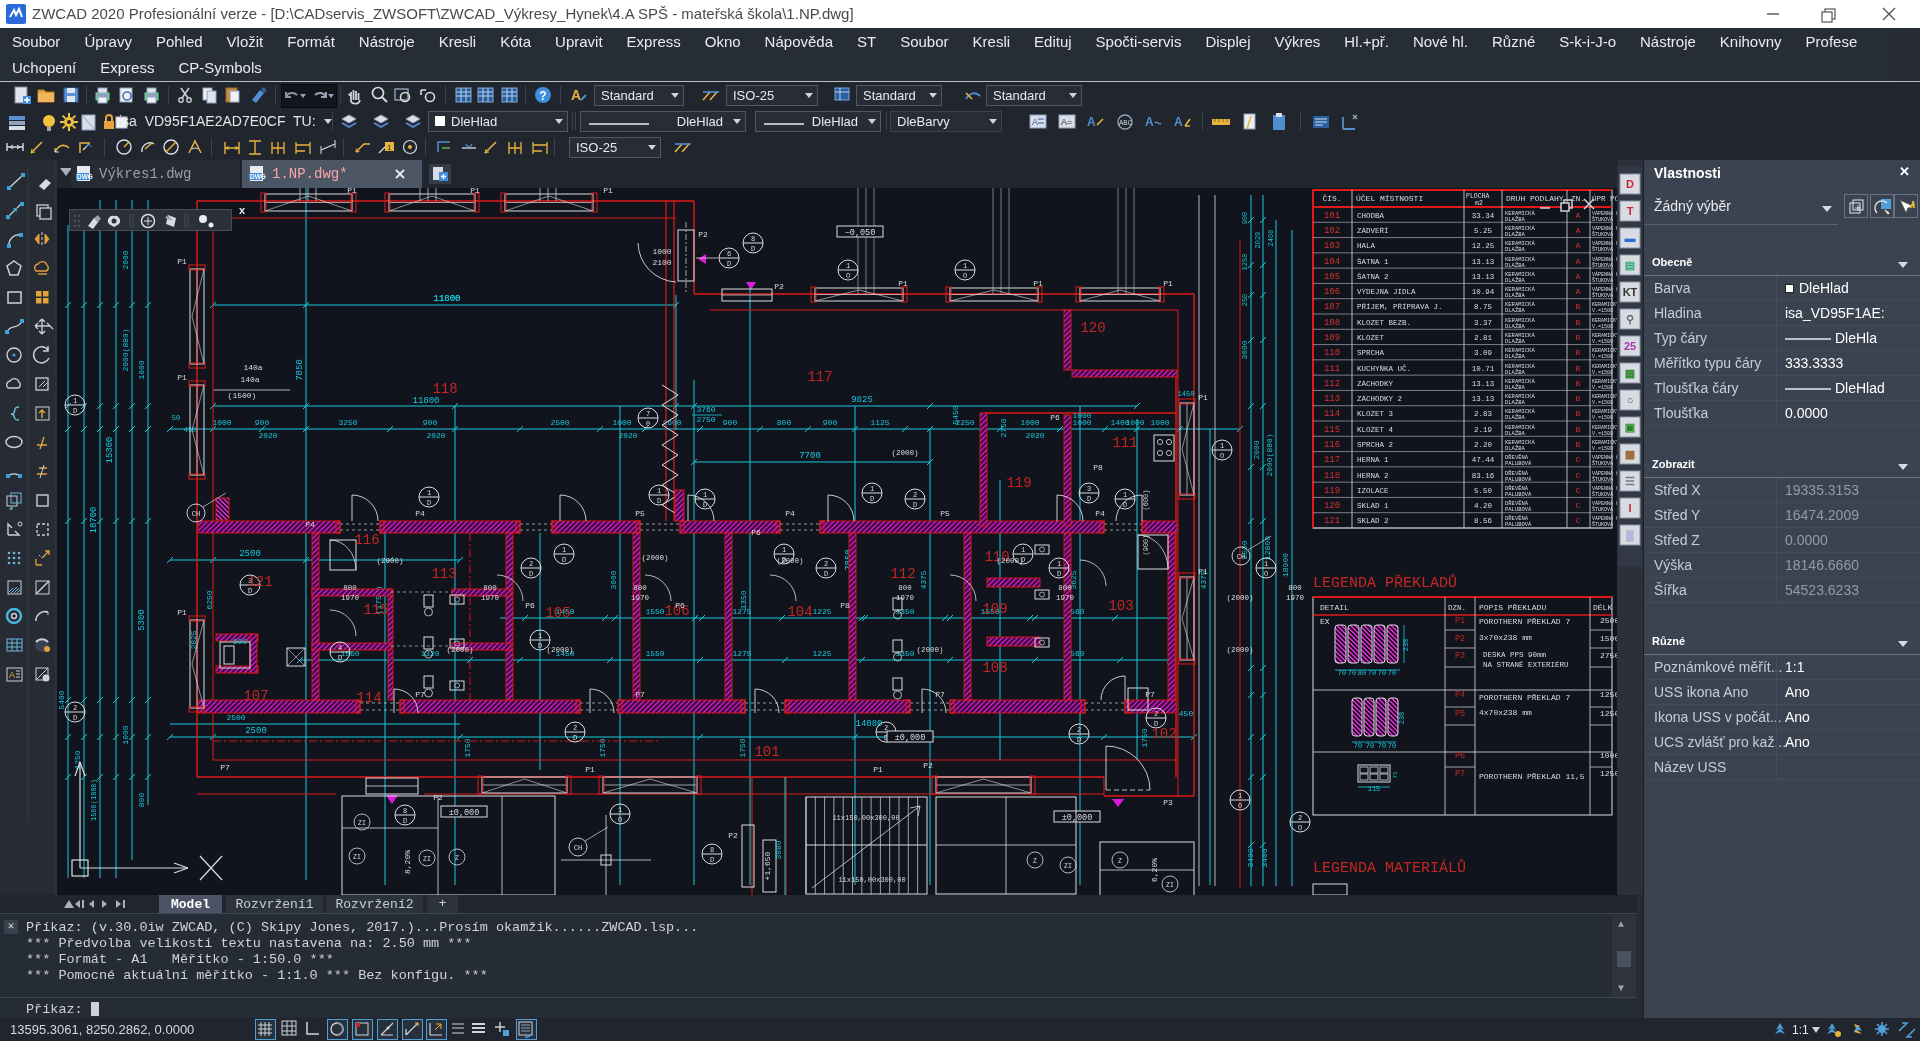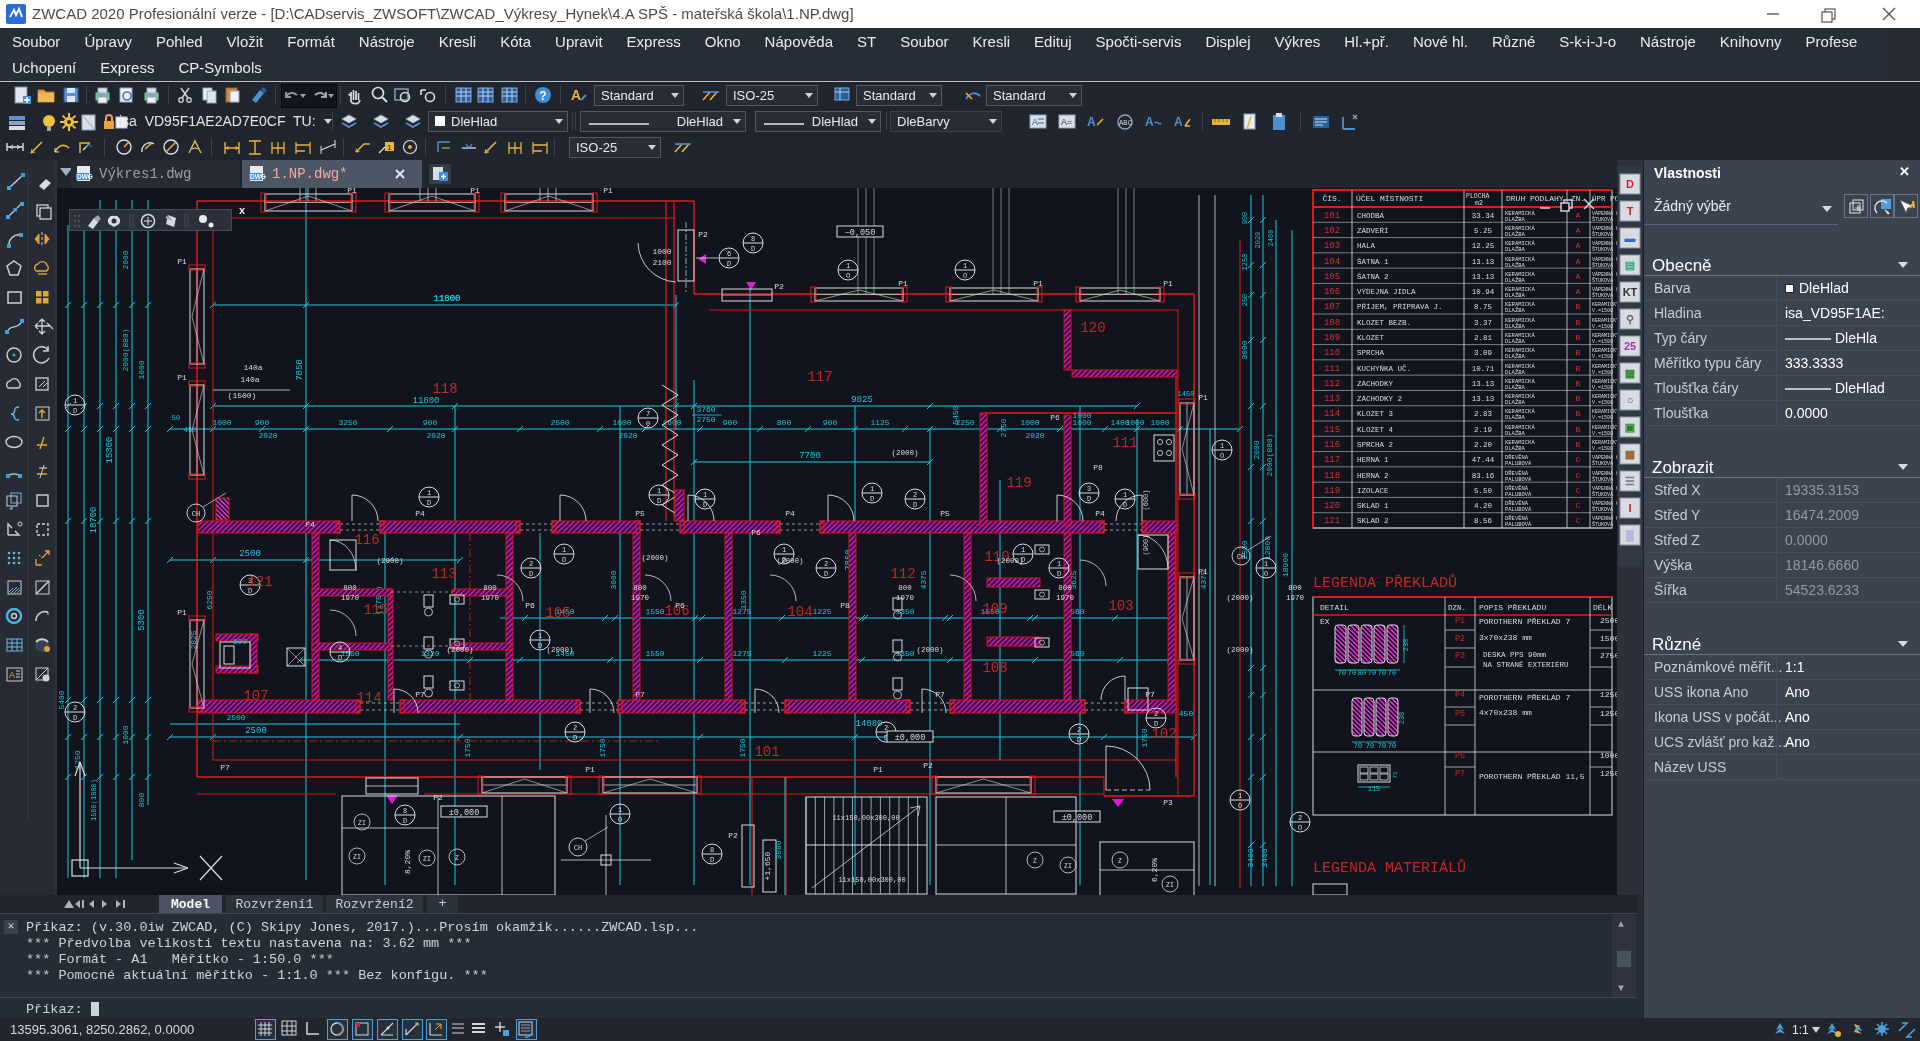--- a/index.html
+++ b/index.html
@@ -20,21 +20,21 @@
 #rstrip{position:absolute;left:1617px;top:160px;width:26px;height:735px;background:#2b303a;}
 #props{position:absolute;left:1643px;top:160px;width:277px;height:858px;background:#3b4350;border-left:1px solid #1c2027;}
 #tabsrow{position:absolute;left:0;top:895px;width:1637px;height:18px;background:#21252e;}
 #cmd{position:absolute;left:0;top:913px;width:1637px;height:105px;background:#262c35;border-top:1px solid #3e4552;font-family:"Liberation Mono",monospace;font-size:13.5px;color:#ced3da;}
 #status{position:absolute;left:0;top:1018px;width:1920px;height:23px;background:#21252e;color:#d5d9df;font-size:13px;}
 .prow{position:relative;height:25px;border-bottom:1px solid #454d5b;color:#c7cdd6;font-size:14px;}
 .prow .lb{position:absolute;left:10px;top:4px;}
 .prow .vl{position:absolute;left:141px;top:4px;color:#fff;white-space:nowrap;overflow:hidden;max-width:128px;}
 .prow .vl.gray{color:#939aa6;}
 .prow:after{content:'';position:absolute;left:132px;top:0;bottom:0;border-left:1px solid #454d5b;}
-.psec{position:relative;height:24px;color:#fff;font-weight:normal;font-size:17px;border-bottom:1px solid #6b7383;}
+.psec{position:relative;height:24px;color:#fff;font-weight:bold;font-size:11px;border-bottom:1px solid #6b7383;}
 .psec span{position:absolute;left:8px;top:4px;}
 .psec .sa{position:absolute;right:12px;top:10px;width:0;height:0;border-left:5px solid transparent;border-right:5px solid transparent;border-top:6px solid #d8dce2;}
 </style></head><body>
 <div id="titlebar">
 <div class="logo"><svg width="20" height="20">
         <path d="M4 13 L8 6 L10 11 L13 5 L16 13" stroke="#fff" stroke-width="2" fill="none"></path>
       </svg></div>
 <div class="ttl">ZWCAD 2020 Profesionální verze - [D:\CADservis_ZWSOFT\ZWCAD_Výkresy_Hynek\4.A SPŠ - mateřská škola\1.NP.dwg]</div>
 <svg class="abs" style="left:1755px;top:0" width="160" height="28">
 <line x1="12" y1="14" x2="24" y2="14" stroke="#555" stroke-width="1.4"></line>
@@ -1877,21 +1877,21 @@
       </g>
     </svg>
 <div class="abs" style="left:159px;top:0;width:63px;height:18px;background:#4a5263;color:#fff;font-size:13px;text-align:center;padding-top:2px;font-weight:bold;font-family:'Liberation Mono',monospace">Model</div>
 <div class="abs" style="left:226px;top:0;width:97px;height:18px;background:#2d333d;color:#c6ccd6;font-size:13px;text-align:center;padding-top:2px;font-family:'Liberation Mono',monospace">Rozvržení1</div>
 <div class="abs" style="left:326px;top:0;width:97px;height:18px;background:#2d333d;color:#c6ccd6;font-size:13px;text-align:center;padding-top:2px;font-family:'Liberation Mono',monospace">Rozvržení2</div>
 <div class="abs" style="left:427px;top:0;width:31px;height:18px;background:#2d333d;color:#cfd4db;font-size:13px;text-align:center">+</div>
 </div>
 <div id="cmd">
 <div class="abs" style="left:4px;top:6px;width:14px;height:14px;background:#3a414d;color:#cfd4db;font-size:11px;text-align:center;line-height:13px">✕</div>
 <div class="abs" style="left:26px;top:6px;white-space:pre">Příkaz: (v.30.0iw ZWCAD, (C) Skipy Jones, 2017.)...Prosím okamžik......ZWCAD.lsp...</div>
-<div class="abs" style="left:26px;top:22px;white-space:pre">*** Předvolba velikosti textu nastavena na: 3.62 mm ***</div>
+<div class="abs" style="left:26px;top:22px;white-space:pre">*** Předvolba velikosti textu nastavena na: 2.50 mm ***</div>
 <div class="abs" style="left:26px;top:38px;white-space:pre">*** Formát - A1   Měřítko - 1:50.0 ***</div>
 <div class="abs" style="left:26px;top:54px;white-space:pre">*** Pomocné aktuální měřítko - 1:1.0 *** Bez konfigu. ***</div>
 <div class="abs" style="left:0px;top:83px;width:1637px;border-top:1px solid #3e4552"></div>
 <div class="abs" style="left:26px;top:88px">Příkaz: <span style="display:inline-block;width:8px;height:14px;background:#cdd2d9;vertical-align:middle"></span></div>
 <div class="abs" style="left:1612px;top:1px;width:24px;height:82px;background:#2e333d">
 <div style="position:absolute;left:6px;top:4px;color:#9aa3b0;font-size:10px">▲</div>
 <div style="position:absolute;left:5px;top:36px;width:14px;height:16px;background:#4a5260"></div>
 <div style="position:absolute;left:6px;top:68px;color:#9aa3b0;font-size:10px">▼</div>
 </div>
 </div>

